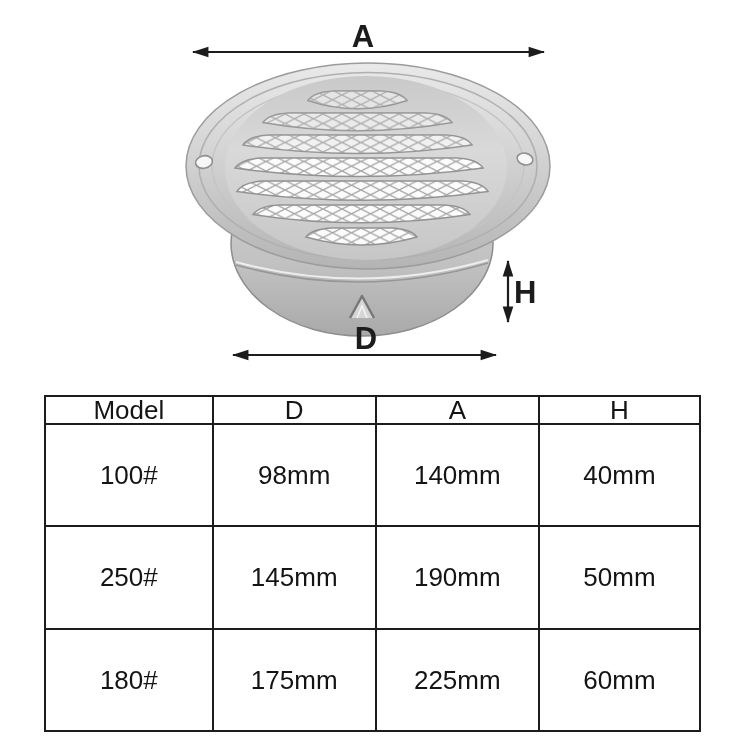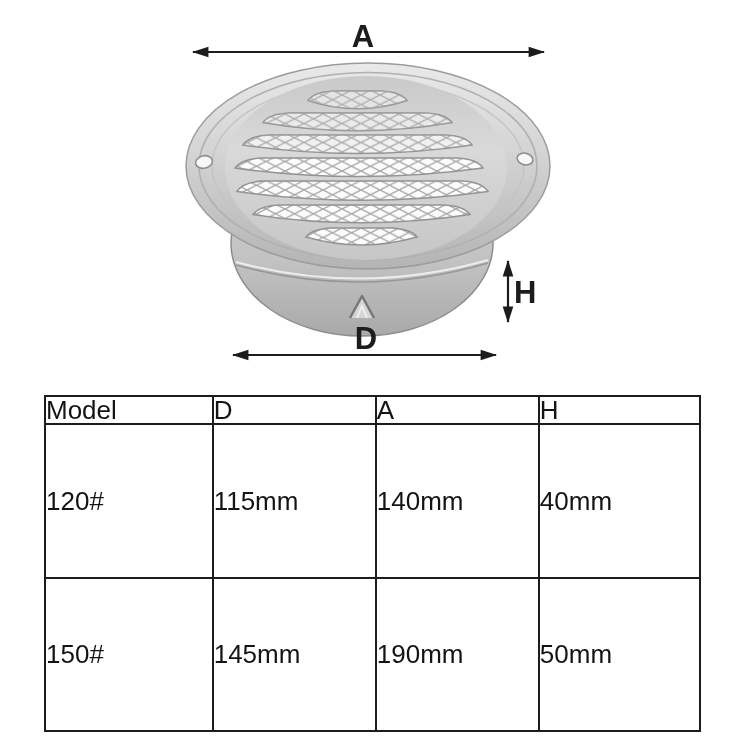--- a/index.html
+++ b/index.html
@@ -6,21 +6,21 @@
   body{width:750px;height:750px;font-family:"Liberation Sans",sans-serif;}
   .canvas{position:relative;width:750px;height:750px;background:#ffffff;overflow:hidden;}
   .diagram-svg{position:absolute;left:0;top:0;}
   .dim-label{font-family:"Liberation Sans",sans-serif;font-weight:bold;font-size:31px;fill:#1c1c1c;}
   table.spec{
     position:absolute;left:44px;top:395px;width:657px;height:337px;
     border-collapse:collapse;table-layout:fixed;
     font-size:26px;color:#141414;background:#ffffff;
   }
   table.spec th,table.spec td{
-    border:2px solid #1c1c1c;text-align:left;vertical-align:middle;
+    border:2px solid #1c1c1c;text-align:center;vertical-align:middle;
     font-weight:normal;padding:0;line-height:1;
   }
 </style>
 </head>
 <body>
 
 <div class="canvas">
 
   <svg class="diagram-svg" width="750" height="392" viewBox="0 0 750 392">
     <defs>
@@ -108,26 +108,32 @@
     <thead>
       <tr>
         <th>Model</th>
         <th>D</th>
         <th>A</th>
         <th>H</th>
       </tr>
     </thead>
     <tbody>
       <tr>
-        <td>120#</td>
-        <td>115mm</td>
+        <td>100#</td>
+        <td>98mm</td>
         <td>140mm</td>
         <td>40mm</td>
       </tr>
       <tr>
-        <td>150#</td>
+        <td>250#</td>
         <td>145mm</td>
         <td>190mm</td>
         <td>50mm</td>
+      </tr>
+      <tr>
+        <td>180#</td>
+        <td>175mm</td>
+        <td>225mm</td>
+        <td>60mm</td>
       </tr>
     </tbody>
   </table>
 </div>
 
 </body></html>

